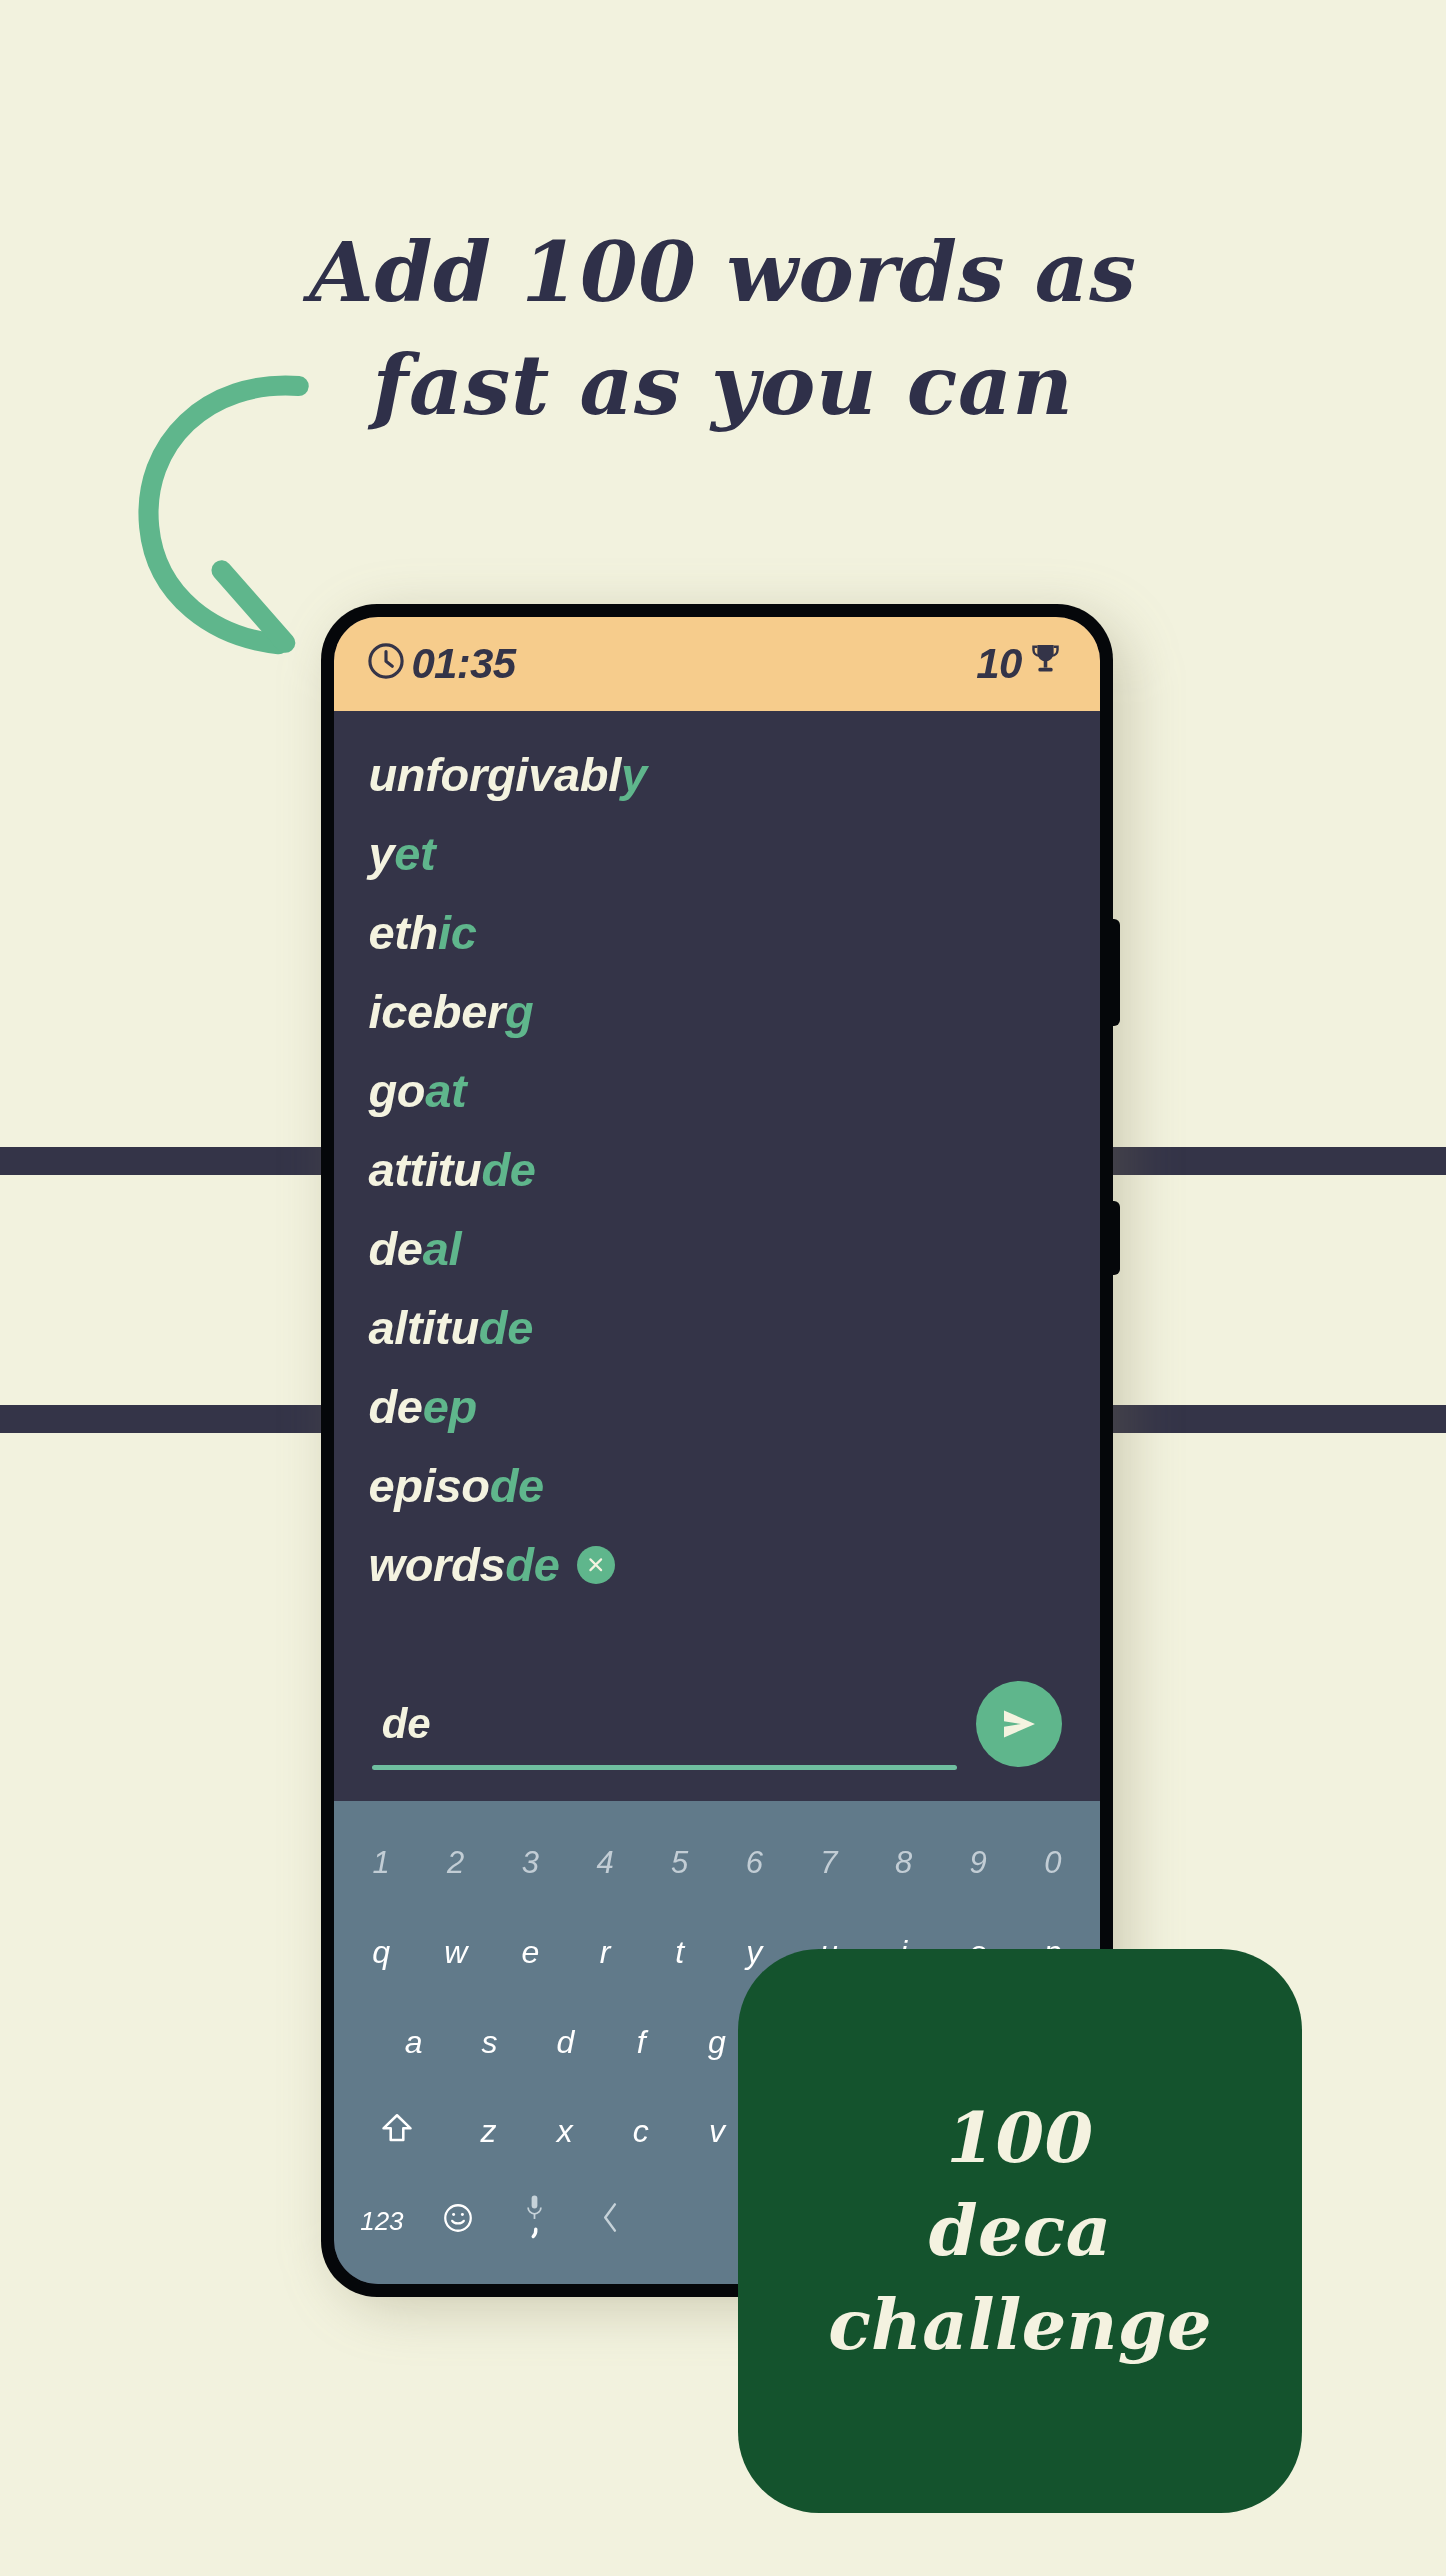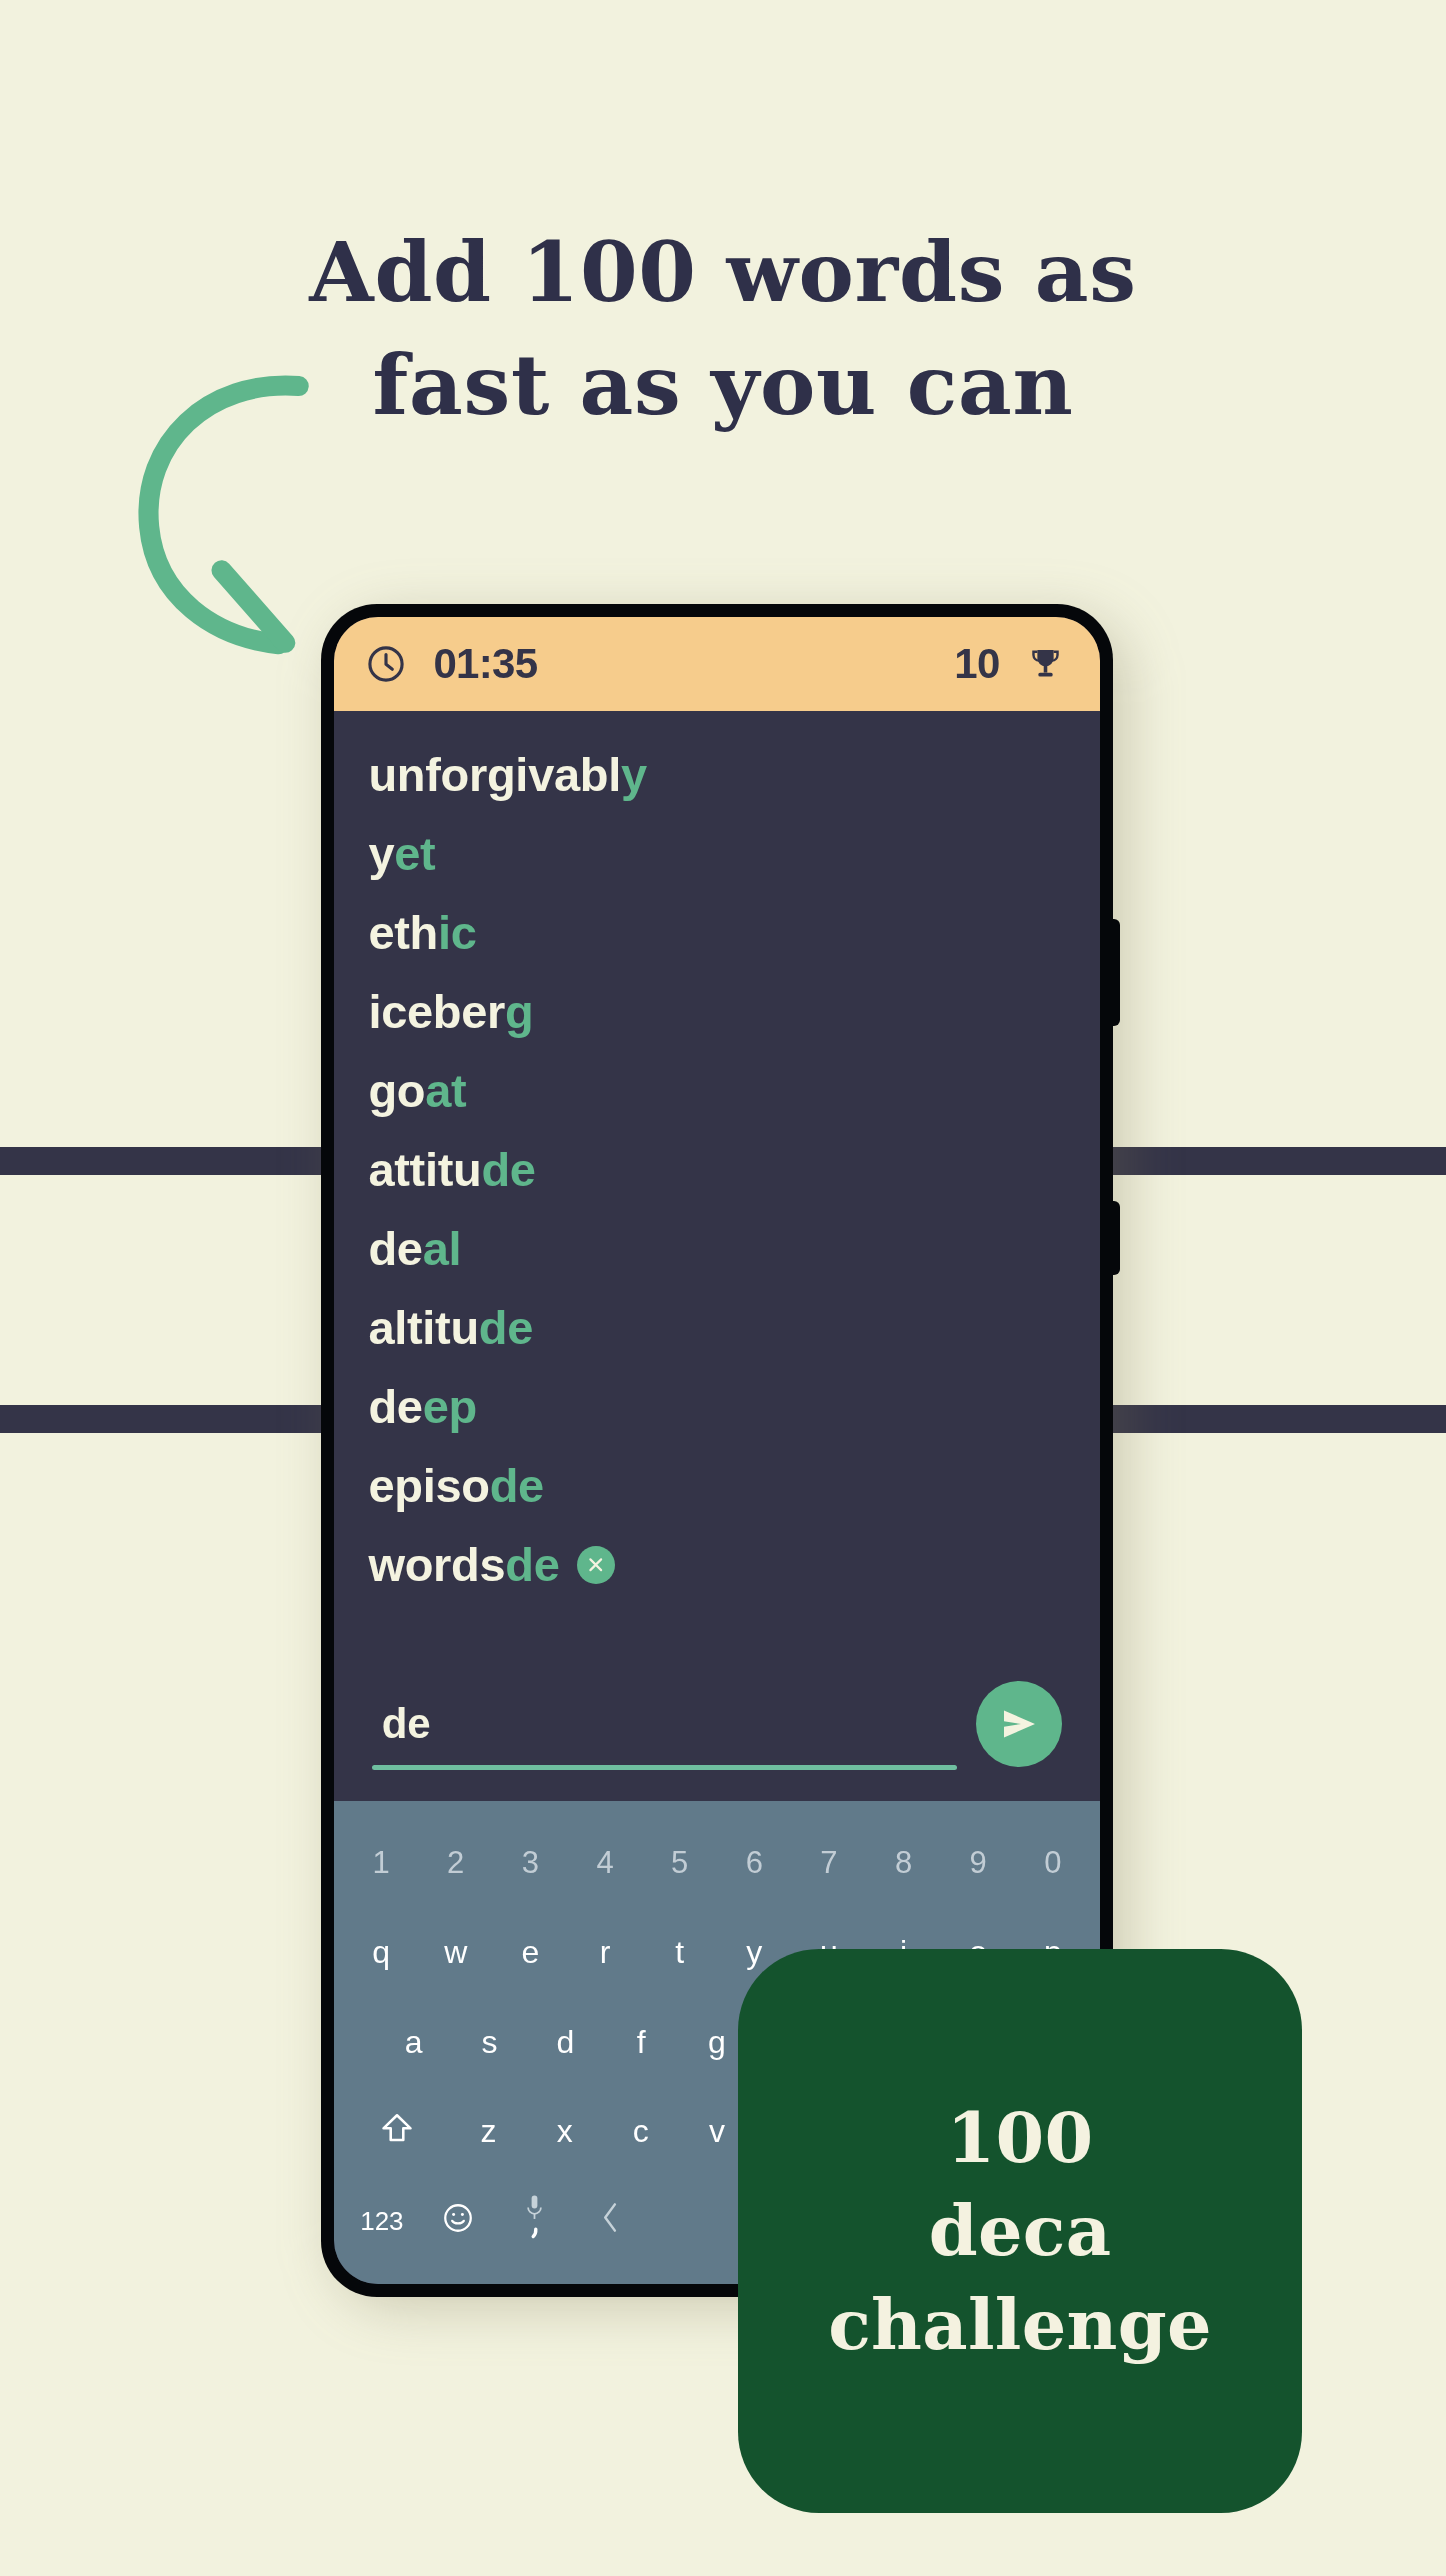--- a/index.html
+++ b/index.html
@@ -11,20 +11,21 @@
     font-family: "Liberation Sans", sans-serif;
   }
 
   
   #stage {
     position: relative;
     width: 1446px;
     height: 2576px;
     background: #f2f2de;
     overflow: hidden;
+    font-style: italic;
   }
 
   
   .band {
     position: absolute;
     left: 0;
     width: 1446px;
     background: #343448;
     z-index: 1;
   }
@@ -118,21 +119,21 @@
   #statusbar {
     flex: 0 0 auto;
     height: 94px;
     background: #f6cc8c;
     display: flex;
     align-items: center;
     justify-content: space-between;
     padding: 0 35px 0 31px;
     box-sizing: border-box;
   }
-  .sb-group { display: flex; align-items: center; gap: 26px; }
+  .sb-group { display: flex; gap: 4px; }
   #timer-text {
     font-size: 42px;
     font-weight: bold;
     color: #343448;
     letter-spacing: -0.7px;
   }
   #score-text {
     font-size: 42px;
     font-weight: bold;
     color: #343448;

